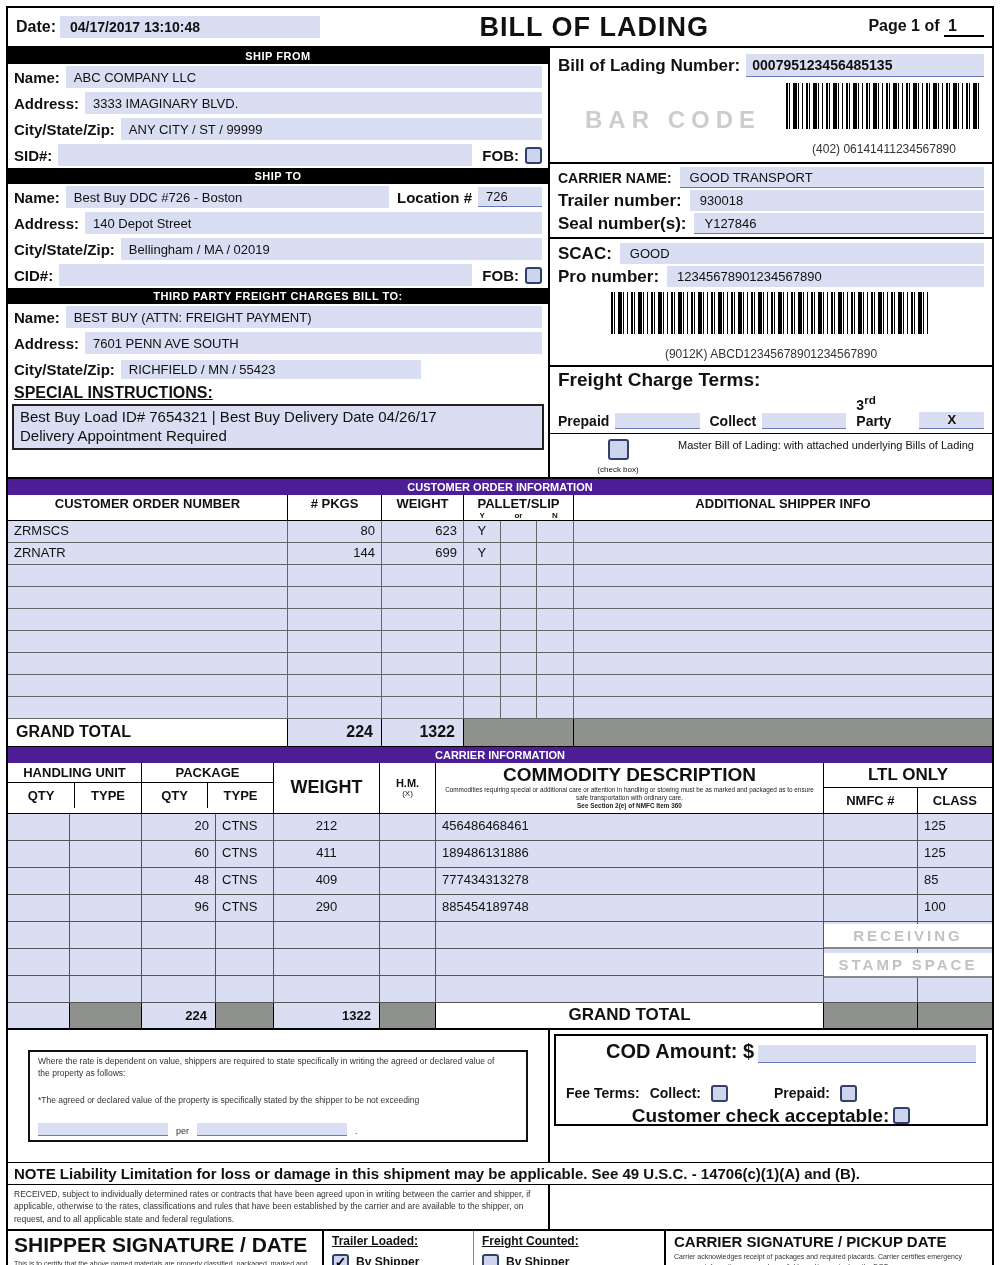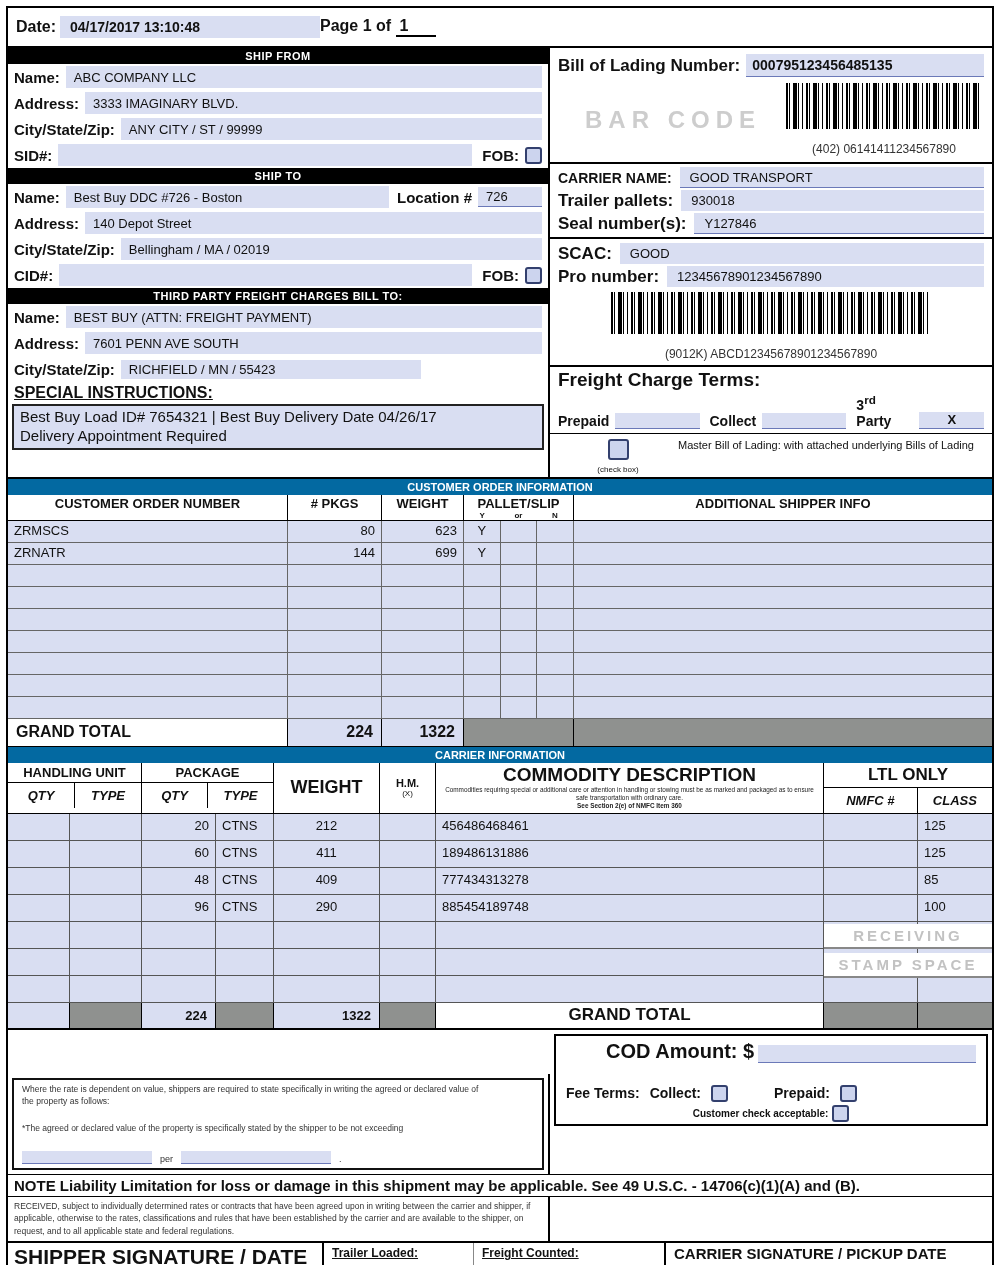--- a/index.html
+++ b/index.html
@@ -55,42 +55,42 @@
   .mbl-cbcol { width: 120px; text-align: center; }
   .mbl-cap { font-size: 8px; margin-top: 1px; }
   .mbl-txt { flex: 1; font-size: 11px; line-height: 1.25; }
 
   
   .si-title { font-weight: bold; font-size: 16px; text-decoration: underline; padding: 2px 6px 0 6px; }
   .si-box { border: 2px solid #222; margin: 2px 4px 4px 4px; padding: 2px 6px; }
   .si-line { font-size: 15px; line-height: 1.25; }
 
   
-  .sec-bar { background: #0369a1; color: #fff; font-weight: bold; font-size: 11px; text-align: center; padding: 2px 0; border-top: 2px solid #000; }
+  .sec-bar { background: #4c1d95; color: #fff; font-weight: bold; font-size: 11px; text-align: center; padding: 2px 0; border-top: 2px solid #000; }
   .co-head { display: flex; border-bottom: 1px solid #000; font-weight: bold; font-size: 13px; text-align: center; }
   .co-head > div { border-right: 1px solid #000; padding-top: 1px; }
   .co-c1 { width: 280px; } .co-c2 { width: 94px; } .co-c3 { width: 82px; } .co-c4 { width: 110px; } .co-c5 { flex: 1; border-right: none !important; }
   .psub { display: flex; font-size: 8px; font-weight: bold; }
   .psub span { flex: 1; }
   .co-row { display: flex; height: 22px; border-bottom: 1px solid #666; font-size: 13px; }
   .co-row > div { border-right: 1px solid #666; padding: 2px 6px; }
   .co-row .num { text-align: right; }
   .co-pallet { display: flex; padding: 0 !important; }
   .co-pallet span { flex: 1; border-right: 1px solid #666; text-align: center; padding-top: 2px; }
   .co-pallet span:last-child { border-right: none; }
   .co-gt { display: flex; height: 28px; border-bottom: 1px solid #000; font-size: 16px; font-weight: bold; align-items: stretch; }
   .co-gt > div { border-right: 1px solid #000; display: flex; align-items: center; }
   .gray { background: #8f918f; }
 
   
   .ci-head { display: flex; border-bottom: 1px solid #000; text-align: center; }
   .ci-head .grp { border-right: 1px solid #000; }
   .grp-title { font-weight: bold; font-size: 13px; border-bottom: 1px solid #000; padding: 2px 0; }
   .grp-cols { display: flex; }
-  .grp-cols div { flex: 1; font-weight: bold; font-size: 13px; padding: 5px 0; border-right: 1px solid #000; font-style: italic; }
+  .grp-cols div { flex: 1; font-weight: bold; font-size: 13px; padding: 5px 0; border-right: 1px solid #000; }
   .grp-cols div:last-child { border-right: none; }
   .ci-w { width: 106px; border-right: 1px solid #000; font-size: 18px; font-weight: bold; display: flex; align-items: center; justify-content: center; }
   .ci-hm { width: 56px; border-right: 1px solid #000; font-size: 11px; font-weight: bold; display: flex; flex-direction: column; align-items: center; justify-content: center; }
   .ci-hm .hmx { font-size: 8px; font-weight: normal; }
   .ci-com { width: 388px; border-right: 1px solid #000; padding: 1px 4px; }
   .ci-com-title { font-size: 19px; font-weight: bold; }
   .ci-com-note { font-size: 6.4px; color: #222; line-height: 1.25; }
   .ci-com-note2 { font-size: 6.4px; color: #222; font-weight: bold; }
   .ci-row { display: flex; height: 27px; border-bottom: 1px solid #555; font-size: 13px; }
   .ci-row > div { border-right: 1px solid #555; padding: 4px 6px; }
@@ -100,33 +100,33 @@
   .ci-body { position: relative; }
   .stamp { position: absolute; right: 0; top: 2px; width: 168px; text-align: center; }
   .stamp div { background: #fff; color: #c2c2c2; font-weight: bold; font-size: 15px; letter-spacing: 3px; border-bottom: 2px solid #888; padding: 3px 0; margin-bottom: 4px; }
   .ci-gt { display: flex; height: 27px; border-bottom: 2px solid #000; font-size: 13px; align-items: stretch; }
   .ci-gt > div { border-right: 1px solid #000; display: flex; align-items: center; }
   .ci-gt .num { justify-content: flex-end; padding-right: 8px; font-weight: bold; }
   .ci-gt-lbl { justify-content: center; font-size: 17px; font-weight: bold; background: #fff; }
 
   
   .vc-row { display: flex; }
-  .vc-left { width: 542px; border-right: 2px solid #000; padding: 4px; margin-top: 44px; }
+  .vc-left { width: 542px; border-right: 2px solid #000; padding: 20px; }
   .vbox { border: 2px solid #111; padding: 4px 8px; height: 92px; position: relative; }
   .vtxt { font-size: 8.5px; color: #333; line-height: 1.4; width: 470px; }
   .vblanks { position: absolute; bottom: 4px; left: 8px; display: flex; align-items: flex-end; font-size: 9px; color: #333; }
   .vb1 { width: 130px; height: 13px; margin-right: 8px; }
   .vb2 { width: 150px; height: 13px; margin: 0 8px; }
   .vc-right { flex: 1; padding: 4px; }
   .codbox { border: 2px solid #000; height: 92px; padding: 4px 10px; }
   .cod-row { display: flex; align-items: flex-end; }
   .cod-lbl { font-weight: bold; font-size: 20px; margin-left: 40px; white-space: nowrap; }
   .cod-blank { flex: 1; height: 18px; margin-left: 4px; }
   .fee-row { display: flex; align-items: center; gap: 10px; margin-top: 22px; font-weight: bold; font-size: 14px; }
-  .ccheck-row { display: flex; align-items: center; justify-content: center; gap: 4px; margin-top: 3px; font-weight: bold; font-size: 10px; }
+  .ccheck-row { display: flex; align-items: center; justify-content: center; gap: 4px; margin-top: 3px; font-weight: bold; font-size: 19px; }
 
   .note-row { border-top: 1px solid #000; border-bottom: 1px solid #000; font-weight: bold; font-size: 15px; padding: 2px 6px; }
 
   .rcv-row { display: flex; border-bottom: 2px solid #000; }
   .rcv-left { width: 542px; border-right: 2px solid #000; padding: 3px 6px; }
   .rcv-txt { font-size: 8.5px; color: #333; line-height: 1.5; }
   .rcv-right { flex: 1; padding: 3px 8px; display: flex; flex-direction: column; }
   .dlv-txt { font-size: 11px; line-height: 1.3; }
   .sig-line { margin-top: auto; display: flex; align-items: flex-end; justify-content: flex-end; font-size: 12px; font-weight: bold; }
   .sig-rule { flex: 1; border-bottom: 2px solid #000; margin-right: 4px; height: 14px; max-width: 300px; }
@@ -143,20 +143,21 @@
   .b3 { flex: 1; padding: 2px 8px; }
 </style>
 </head>
 <body>
 
 <div class="page">
 
   <div class="hdr">
     <span class="hdr-date-lbl">Date:</span>
     <span class="hdr-date-val fill">04/17/2017    13:10:48</span>
+    <span class="hdr-title">BILL OF LADING</span>
     <span class="hdr-page">
       <span>Page 1 of</span>
       <span class="pgnum">1</span>
     </span>
   </div>
 
   <div class="topcols">
 
     <div class="lcol">
 
@@ -235,21 +236,21 @@
           <span class="bc-cap" style="display:block">(402) 06141411234567890</span>
         </span>
       </div>
 
       <div class="carrier-box">
         <div class="crow">
           <span class="clbl">CARRIER NAME:</span>
           <span class="cval ufill grow">GOOD TRANSPORT</span>
         </div>
         <div class="crow">
-          <span class="clbl-big">Trailer pallets:</span>
+          <span class="clbl-big">Trailer number:</span>
           <span class="cval fill grow">930018</span>
         </div>
         <div class="crow">
           <span class="clbl-big">Seal number(s):</span>
           <span class="cval ufill grow">Y127846</span>
         </div>
       </div>
 
       <div class="scac-box">
         <div class="crow">

